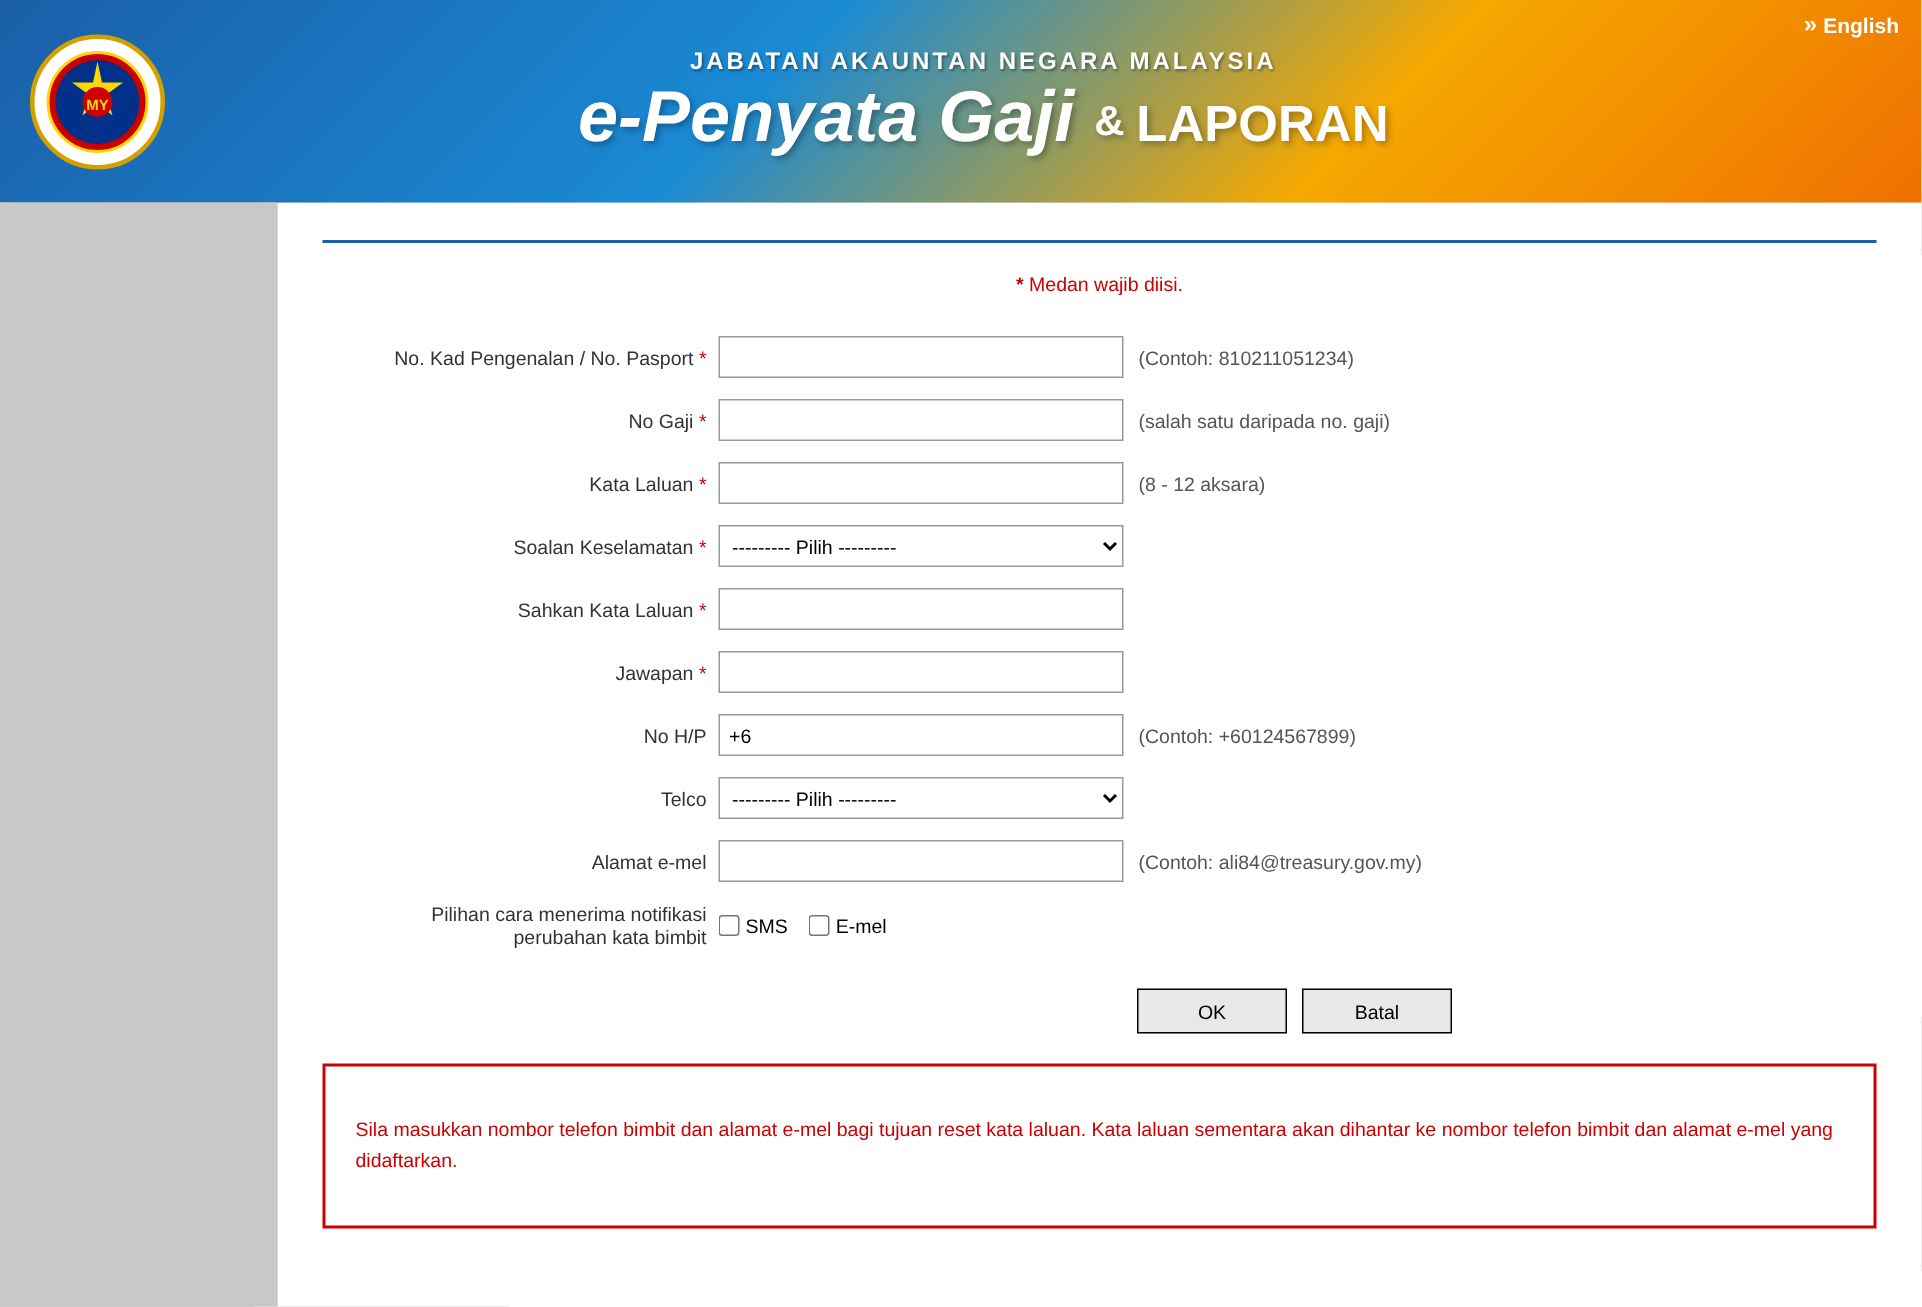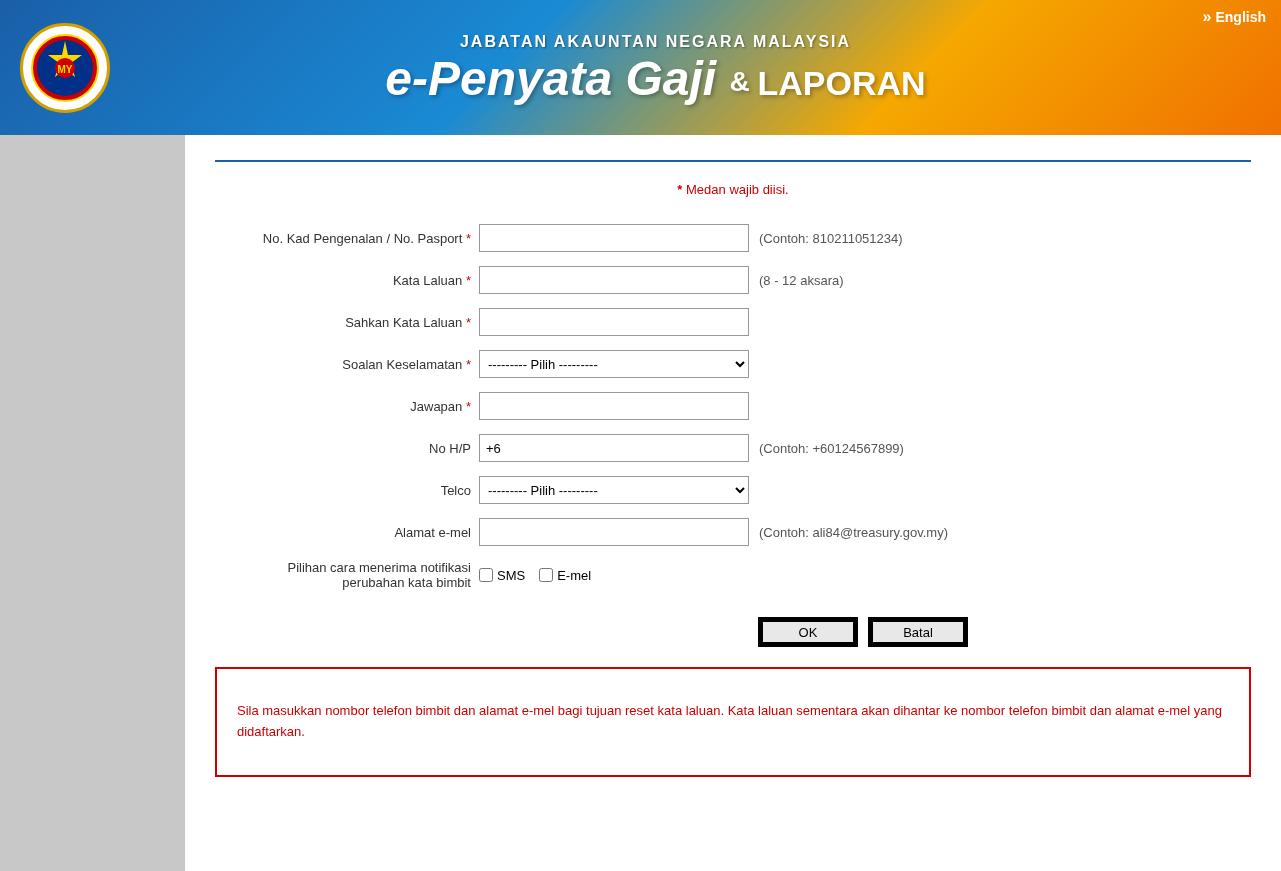--- a/index.html
+++ b/index.html
@@ -183,21 +183,21 @@
       display: flex;
       justify-content: center;
       gap: 10px;
       padding-left: 260px;
     }
     .btn {
       width: 100px;
       height: 30px;
       font-size: 13px;
       cursor: pointer;
-      border: 5px solid #000000;
+      border: 1px solid #000000;
       background: #e8e8e8;
     }
 
     
     .notice-box {
       margin: 20px 0 20px 0;
       border: 2px solid #c00;
       padding: 32px 20px;
       background: #fff;
     }
@@ -266,52 +266,62 @@
         <td class="label-cell">
           <span>No. Kad Pengenalan / No. Pasport</span>
           <span class="star"> *</span>
         </td>
         <td class="input-cell">
           <input type="text" class="form-input" style="">
         </td>
         <td class="hint-cell">(Contoh: 810211051234)</td>
       </tr>
 
+      <tr>
+        <td class="label-cell">
+          <span>No Gaji</span>
+          <span class="star"> *</span>
+        </td>
+        <td class="input-cell">
+          <input type="text" class="form-input" style="">
+        </td>
+        <td class="hint-cell">(salah satu daripada no. gaji)</td>
+      </tr>
 
       <tr>
         <td class="label-cell">
           <span>Kata Laluan</span>
           <span class="star"> *</span>
         </td>
         <td class="input-cell">
           <input type="password" class="form-input" style="">
         </td>
         <td class="hint-cell">(8 - 12 aksara)</td>
-      </tr>
-
-      <tr>
-        <td class="label-cell">
-          <span>Sahkan Kata Laluan</span>
-          <span class="star"> *</span>
-        </td>
-        <td class="input-cell">
-          <input type="password" class="form-input" style="">
-        </td>
-        <td class="hint-cell"></td>
       </tr>
 
       <tr>
         <td class="label-cell">
           <span>Soalan Keselamatan</span>
           <span class="star"> *</span>
         </td>
         <td class="input-cell">
           <select class="form-select">
             <option>--------- Pilih ---------</option>
           </select>
+        </td>
+        <td class="hint-cell"></td>
+      </tr>
+
+      <tr>
+        <td class="label-cell">
+          <span>Sahkan Kata Laluan</span>
+          <span class="star"> *</span>
+        </td>
+        <td class="input-cell">
+          <input type="password" class="form-input" style="">
         </td>
         <td class="hint-cell"></td>
       </tr>
 
       <tr>
         <td class="label-cell">
           <span>Jawapan</span>
           <span class="star"> *</span>
         </td>
         <td class="input-cell">

